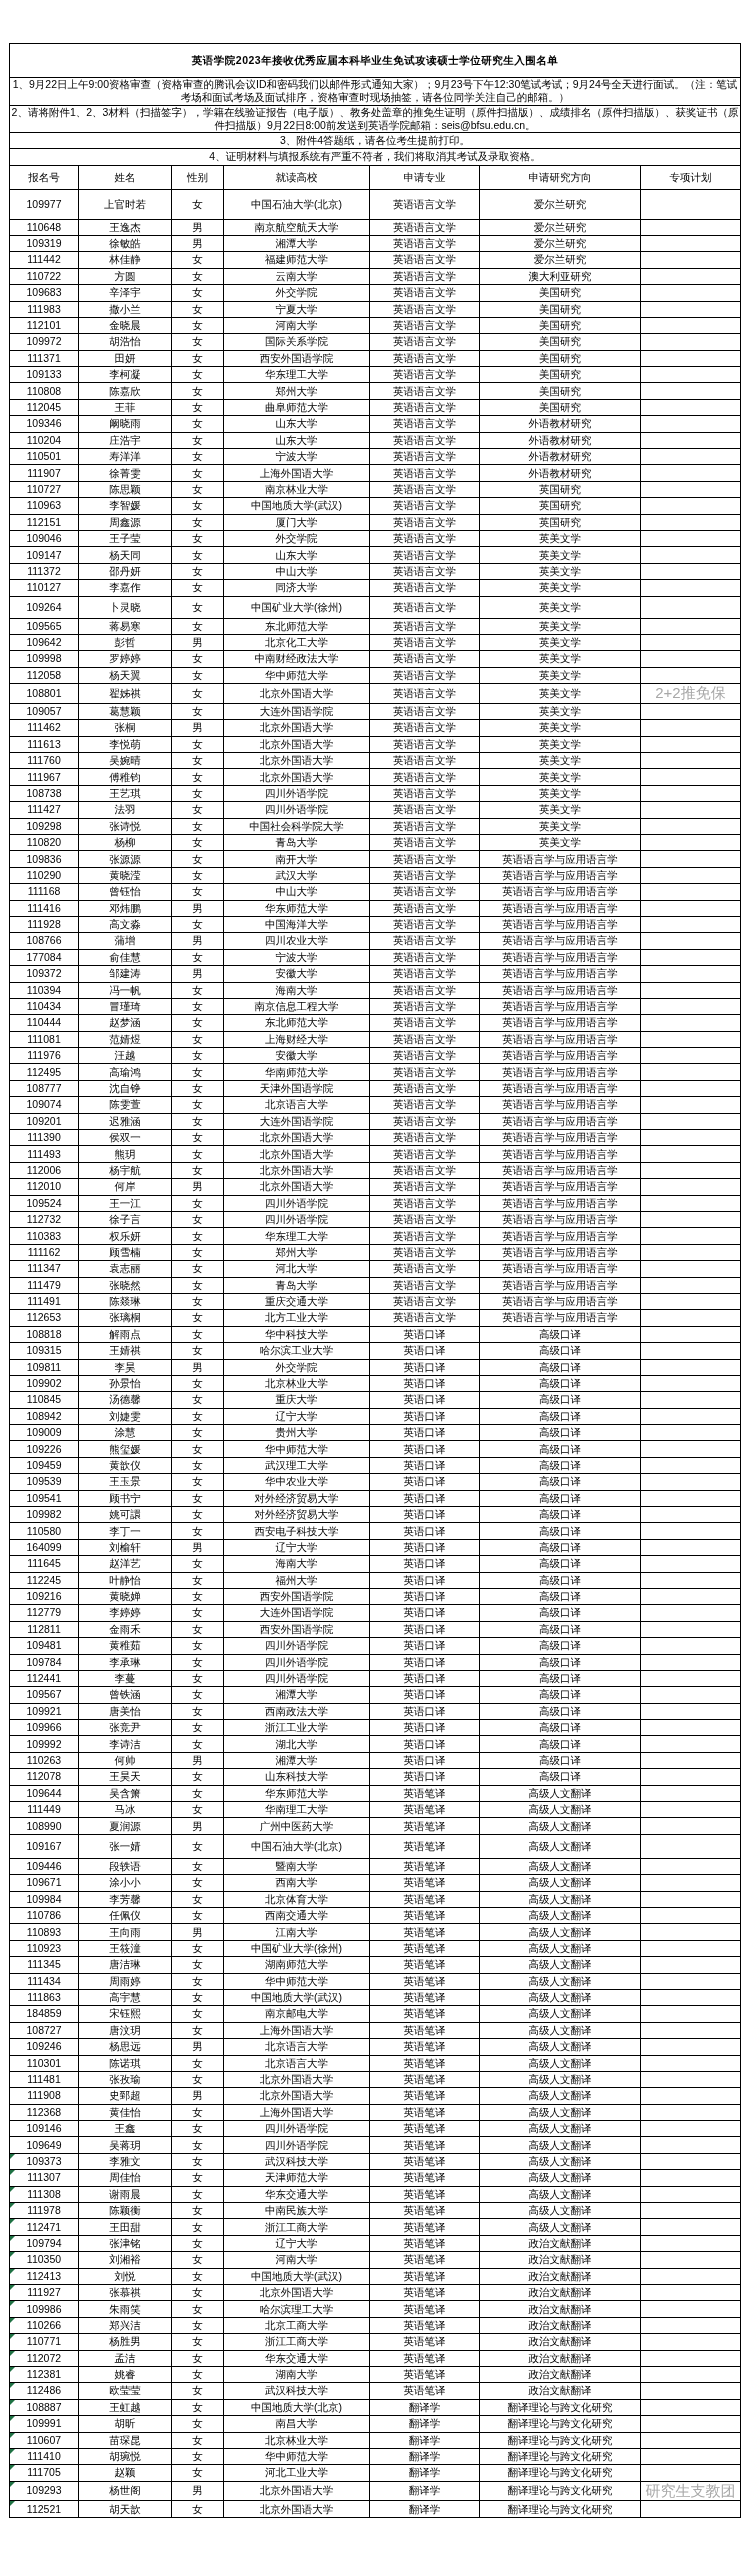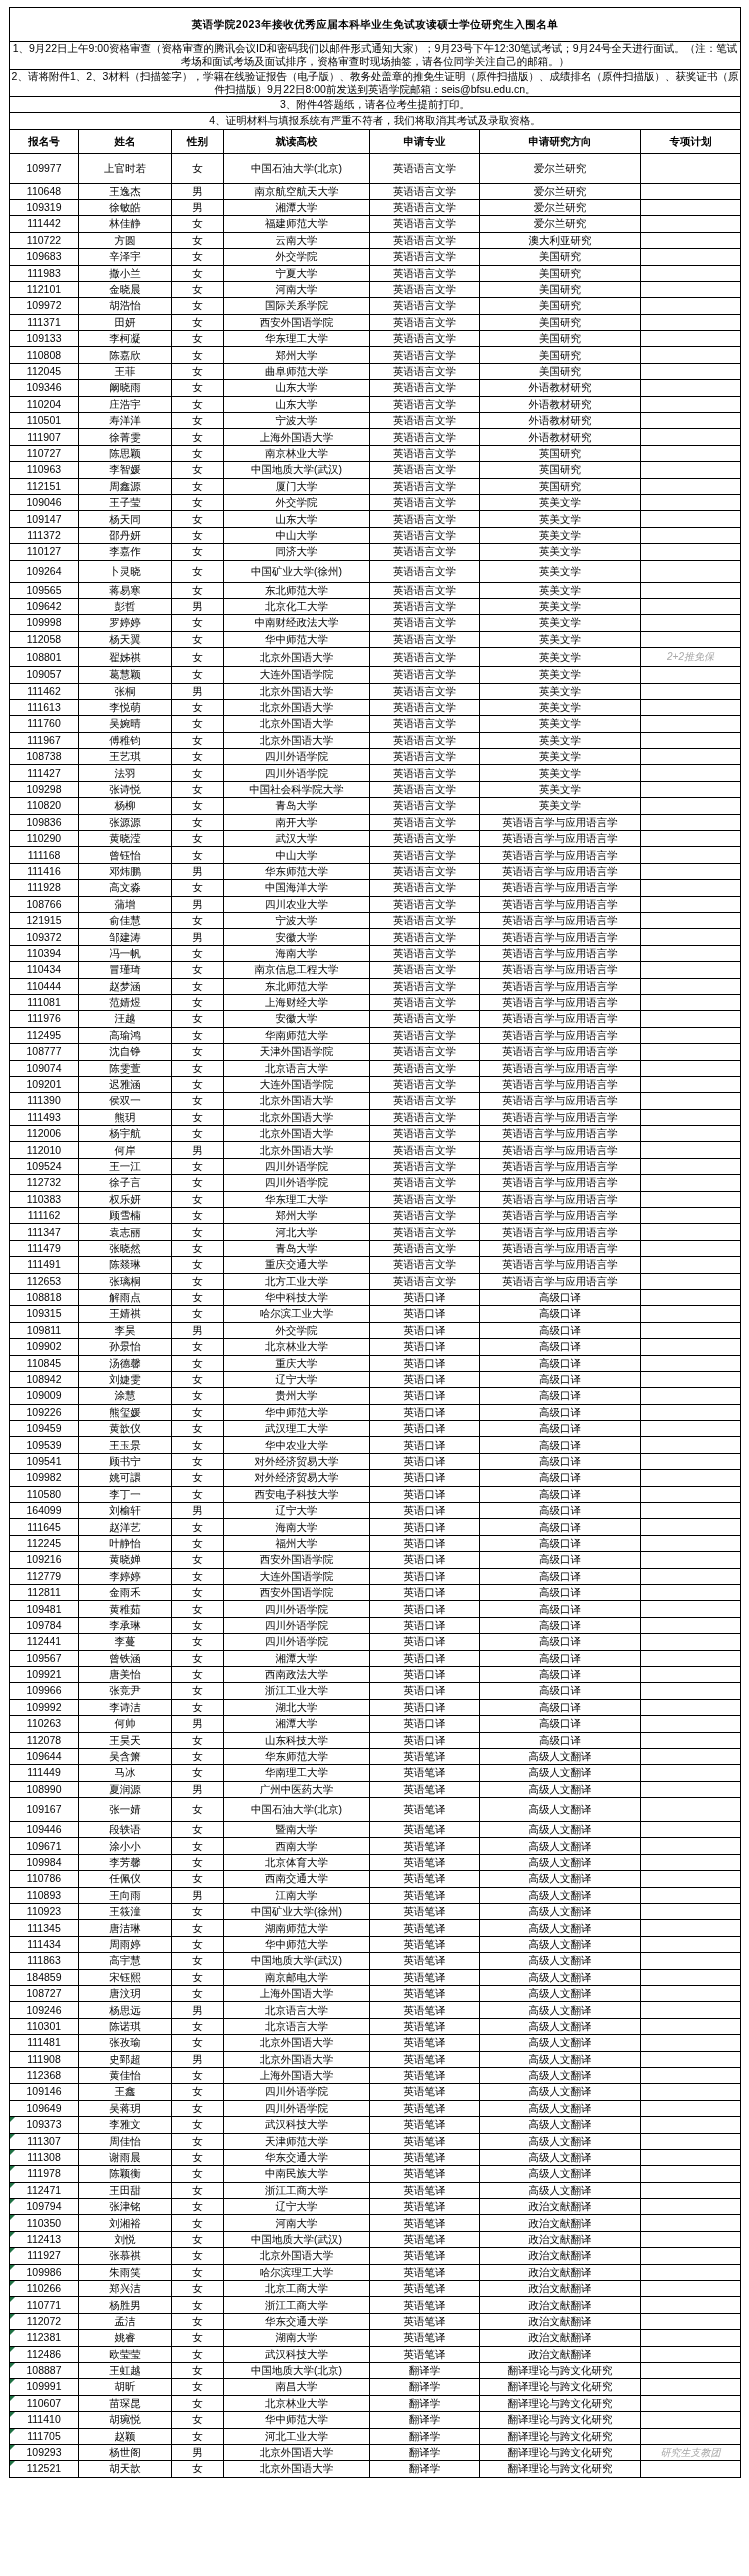--- a/index.html
+++ b/index.html
@@ -3,43 +3,43 @@
 <meta charset="utf-8">
 <style>
   html,body{margin:0;padding:0;}
   body{
     width:750px;height:2576px;background:#ffffff;color:#000;
     font-family:"Liberation Sans","DejaVu Sans",sans-serif;
     -webkit-font-smoothing:none;
   }
   .sheet{padding:7.3px 9px 0 9px;}
   table.doc{
-    border-collapse:collapse;table-layout:fixed;width:732px;
+    border-collapse:collapse;table-layout:fixed;width:732px;margin-top:36px;
   }
   table.doc td, table.doc th{
     border:0.9px solid #000;
     text-align:center;vertical-align:middle;
     padding:0 0.9px;font-size:10.5px;line-height:1.25;
     overflow:hidden;word-break:break-all;
   }
   .title-cell{
     font-size:16.4px;font-weight:bold;height:33px;letter-spacing:0.5px;
   }
   .note-cell{
     text-align:left;font-size:12.8px;line-height:17.3px;
     padding:0.9px 3.6px;font-weight:normal;
   }
-  th.col-h{font-size:12px;font-weight:bold;height:23px;}
+  th.col-h{font-size:12px;font-weight:normal;height:23px;}
   tbody tr{height:16.4px;}
   td.reg{position:relative;}
   .flag{
     position:absolute;top:0;left:0;width:0;height:0;
     border-top:5.5px solid #1f7244;border-right:5.5px solid transparent;
   }
-  td.gray span{color:#a8a8a8;font-size:10px;font-style:italic;}
+  td.gray span{color:#a8a8a8;font-size:15px;}
 </style>
 </head>
 <body>
 
 <div class="sheet">
   <table class="doc">
     <colgroup>
       <col style="width:69px">
         <col style="width:93px">
         <col style="width:52px">
@@ -474,21 +474,21 @@
         <tr>
           <td class="reg"><span>108766</span></td>
           <td><span>蒲增</span></td>
           <td><span>男</span></td>
           <td><span>四川农业大学</span></td>
           <td><span>英语语言文学</span></td>
           <td><span>英语语言学与应用语言学</span></td>
           <td><span></span></td>
         </tr>
         <tr>
-          <td class="reg"><span>121915</span></td>
+          <td class="reg"><span>177084</span></td>
           <td><span>俞佳慧</span></td>
           <td><span>女</span></td>
           <td><span>宁波大学</span></td>
           <td><span>英语语言文学</span></td>
           <td><span>英语语言学与应用语言学</span></td>
           <td><span></span></td>
         </tr>
         <tr>
           <td class="reg"><span>109372</span></td>
           <td><span>邹建涛</span></td>

